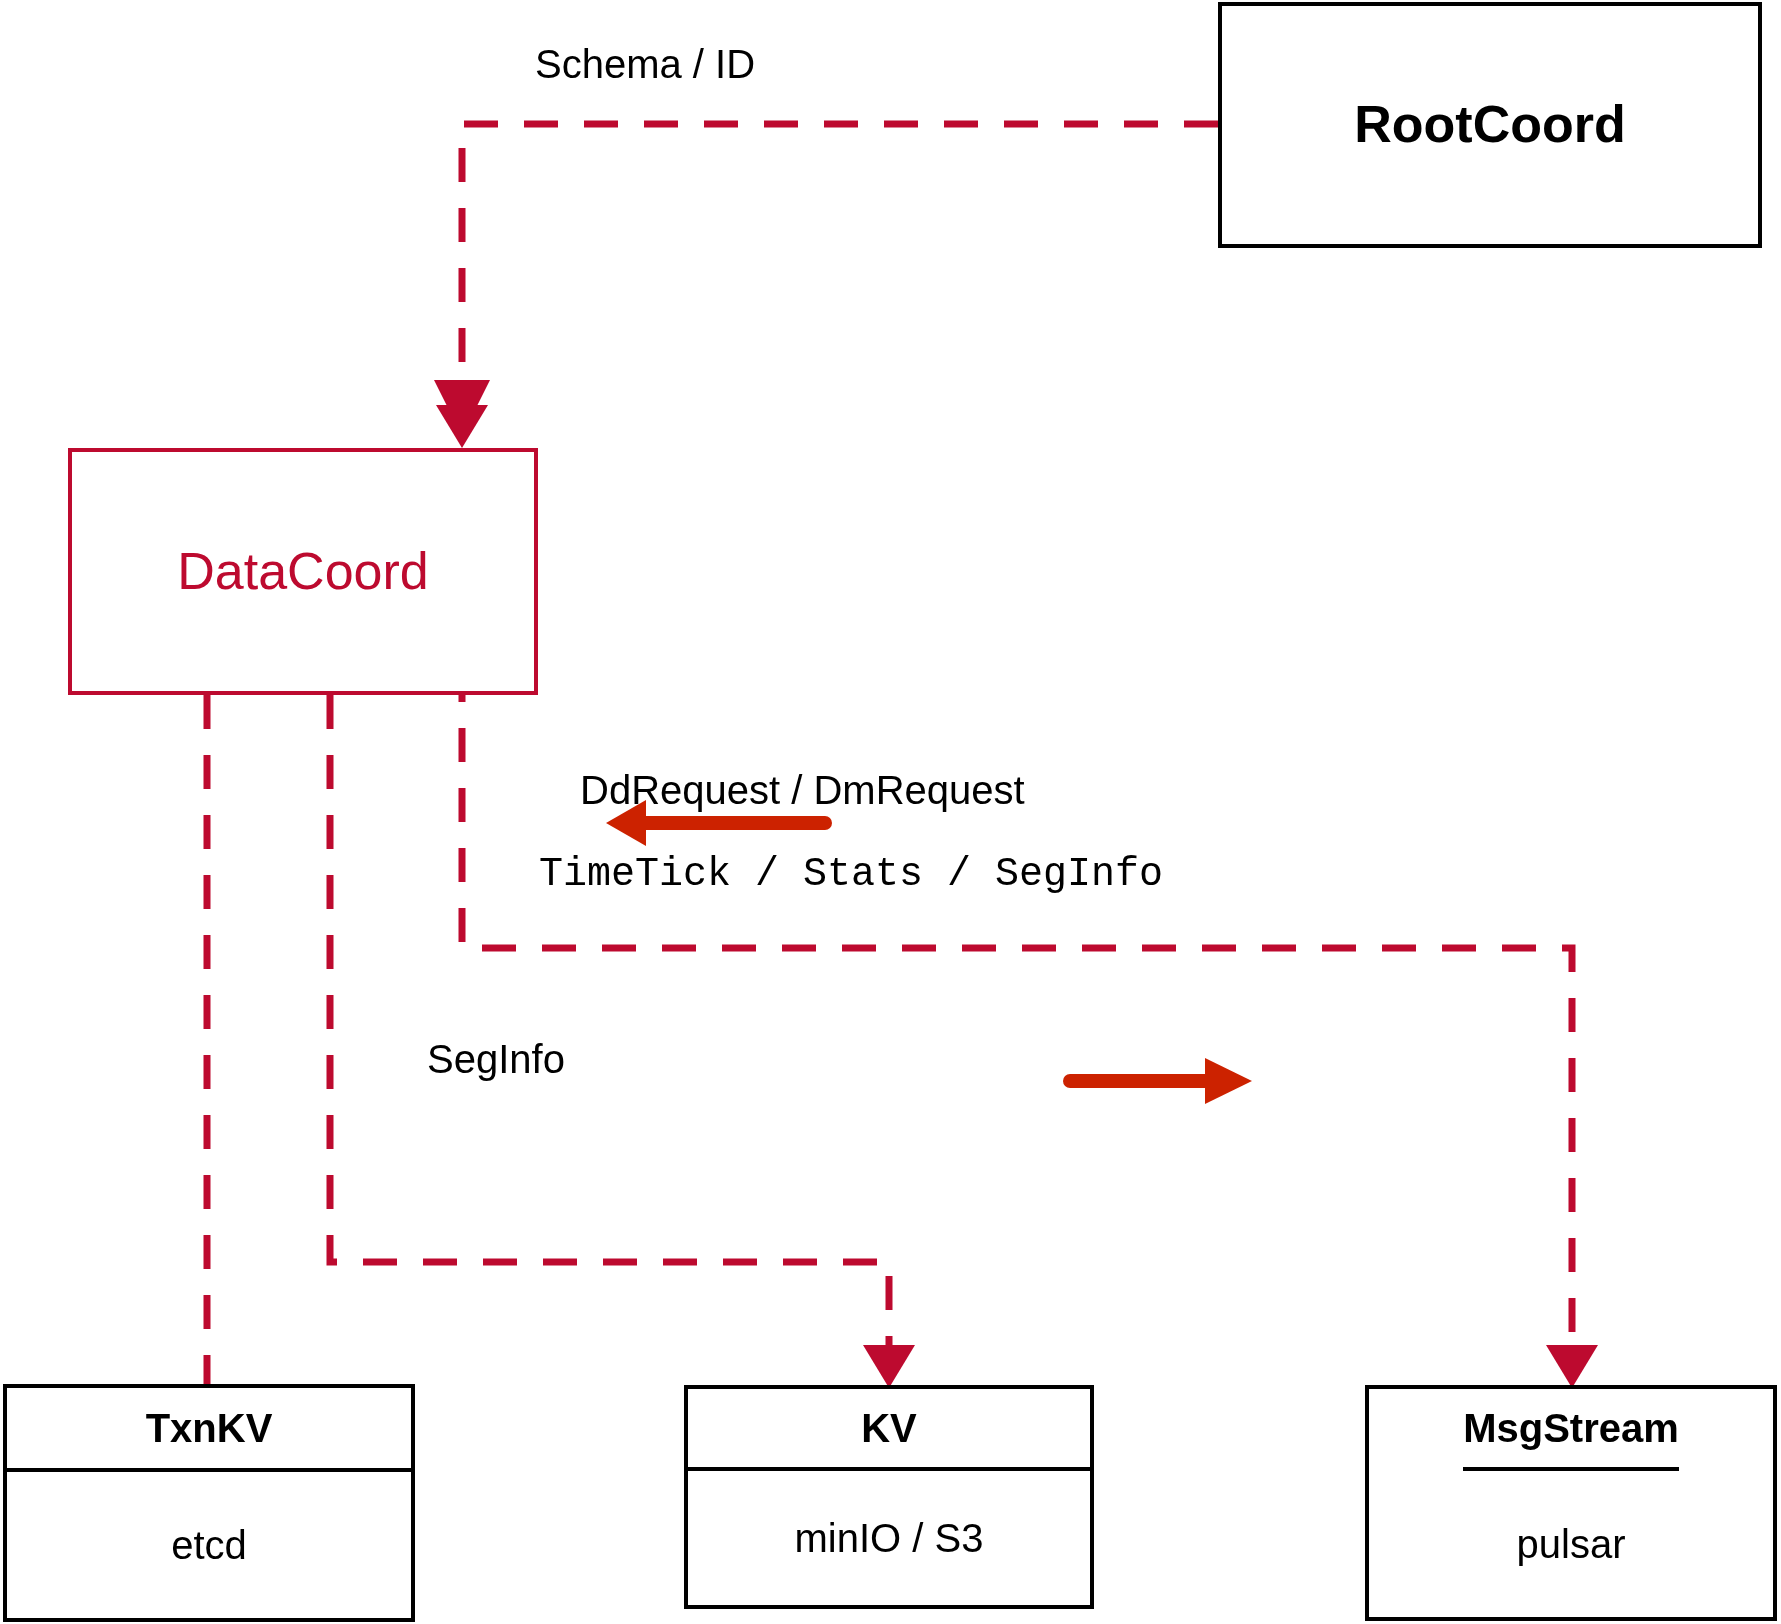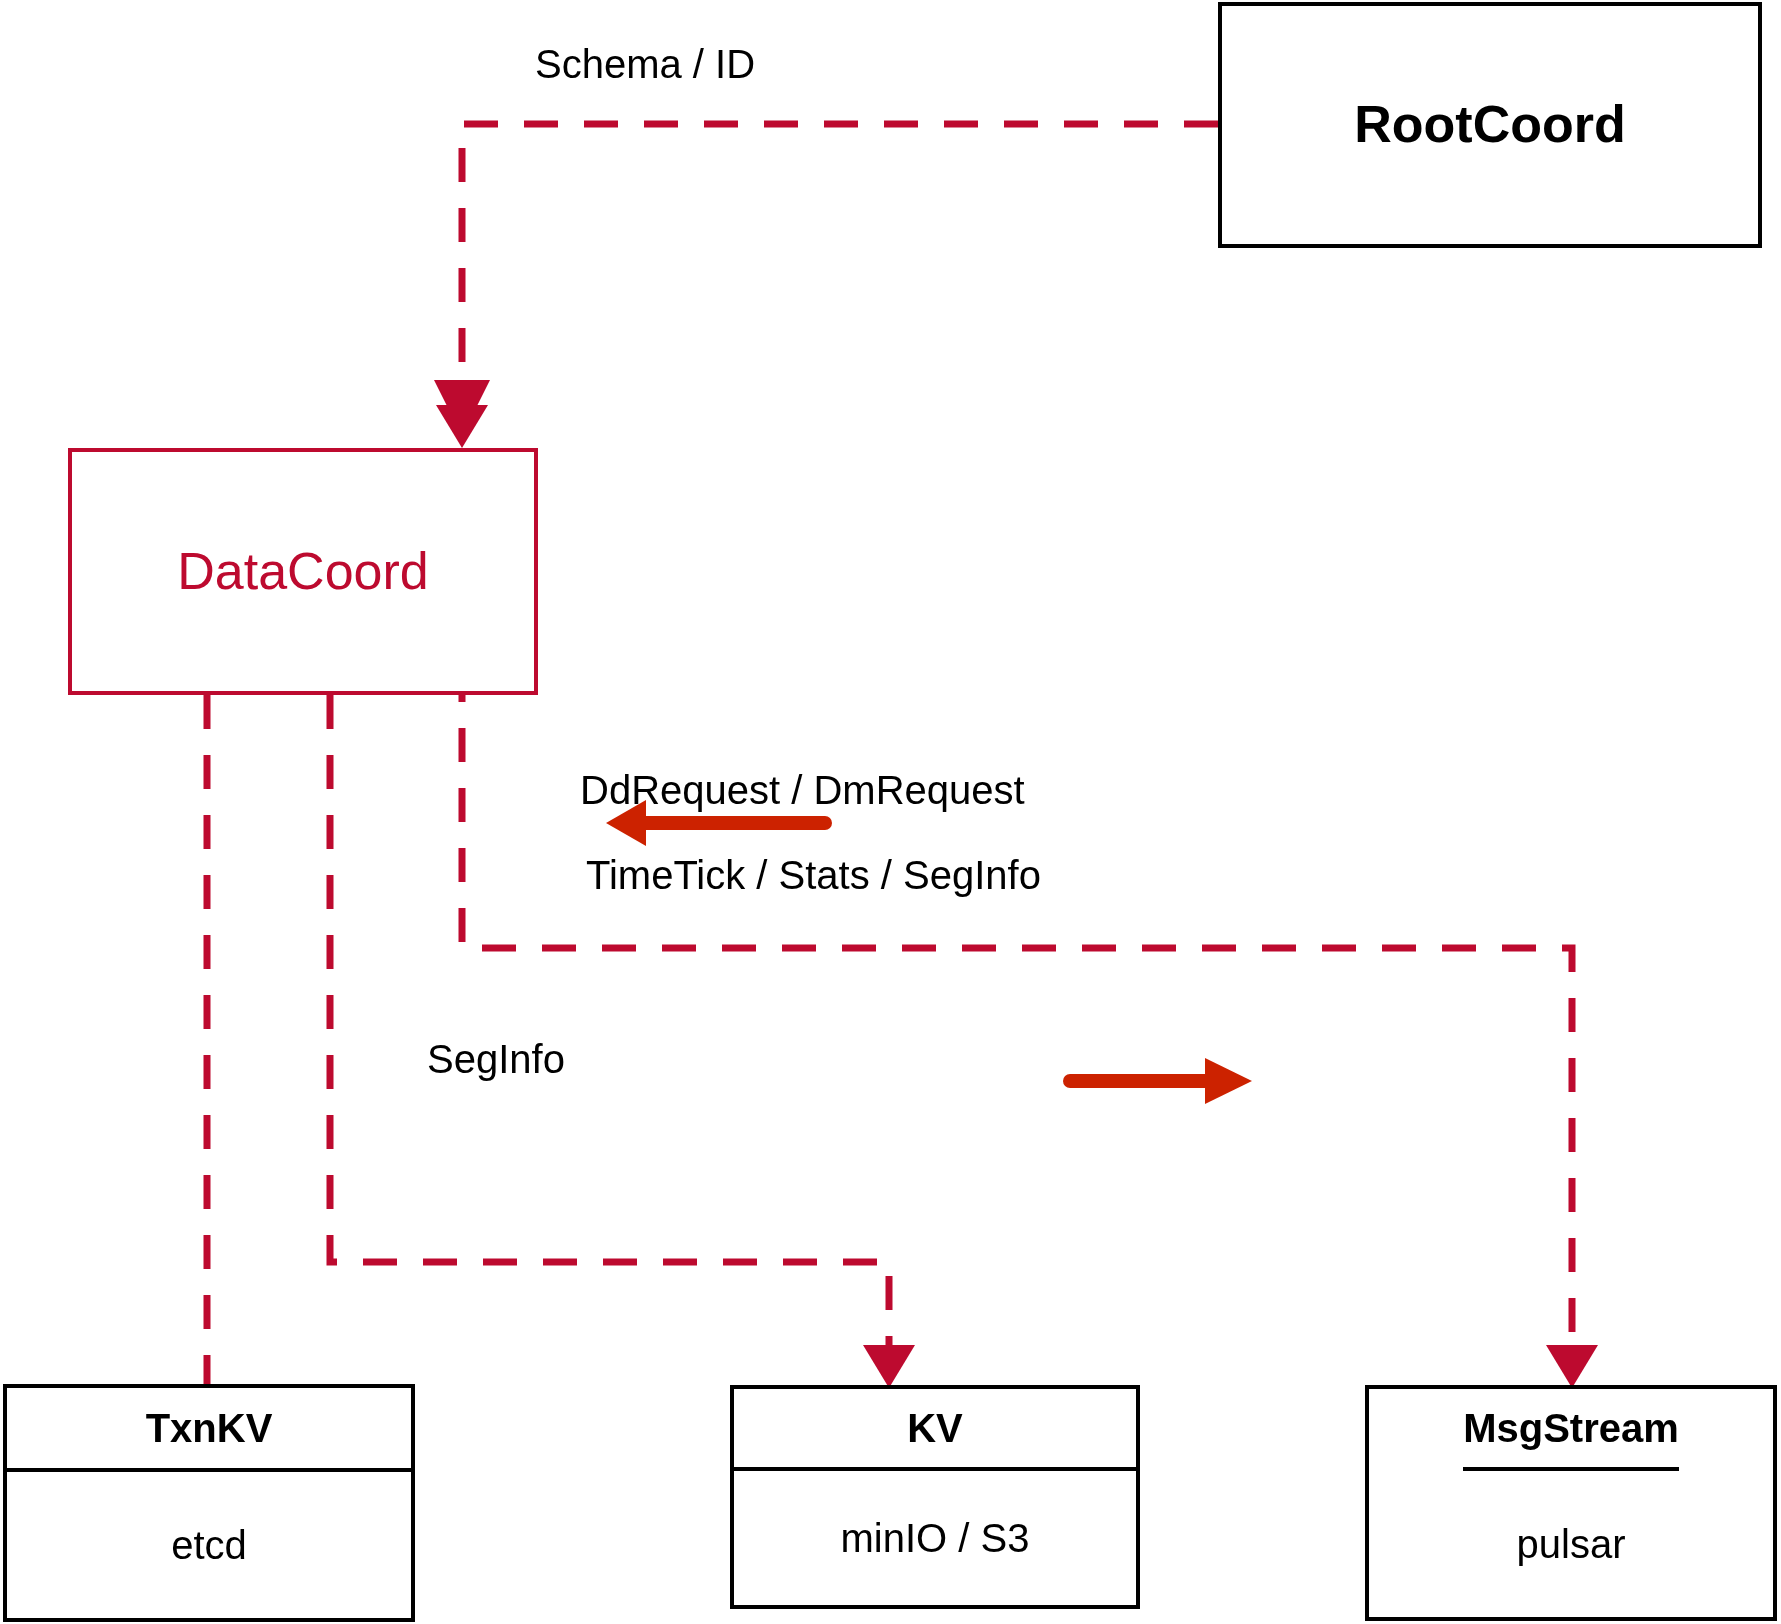--- a/index.html
+++ b/index.html
@@ -83,36 +83,36 @@
     justify-content: center;
     font-size: 40px;
     color: #000;
     text-align: center;
     line-height: 1.35;
   }
   .comp-body span { display: block; }
 
   #txnkv  { left: 3px;    top: 1384px; width: 412px; height: 238px; justify-content: flex-end; }
   #txnkv  .comp-header { height: 84px; }
-  #kv     { left: 684px;  top: 1385px; width: 410px; height: 224px; margin-left: 46px; }
+  #kv     { left: 684px;  top: 1385px; width: 410px; height: 224px; }
   #kv     .comp-header { height: 82px; }
   #msgstream { left: 1365px; top: 1385px; width: 412px; height: 236px; align-items: center; }
   #msgstream .comp-header { height: 82px; }
 
   
   .edge-label {
     position: absolute;
     font-size: 40px;
     color: #000000;
     white-space: nowrap;
     line-height: 1;
   }
   #lbl-schema    { left: 535px;  top: 44px;   }
   #lbl-ddreq     { left: 580px;  top: 770px;  }
-  #lbl-timetick  { left: 586px;  top: 855px;  }
+  #lbl-timetick  { left: 539px;  top: 855px; font-family: Liberation Mono, monospace;  }
   #lbl-binlogs   { left: 427px;  top: 1039px; }
 </style>
 </head>
 <body>
 
 <div id="stage">
 
   <svg id="wires" viewBox="0 0 1781 1624">
     <defs>
       <marker id="ah-dash" markerWidth="10" markerHeight="10" refX="5" refY="5" orient="auto" markerUnits="strokeWidth">

